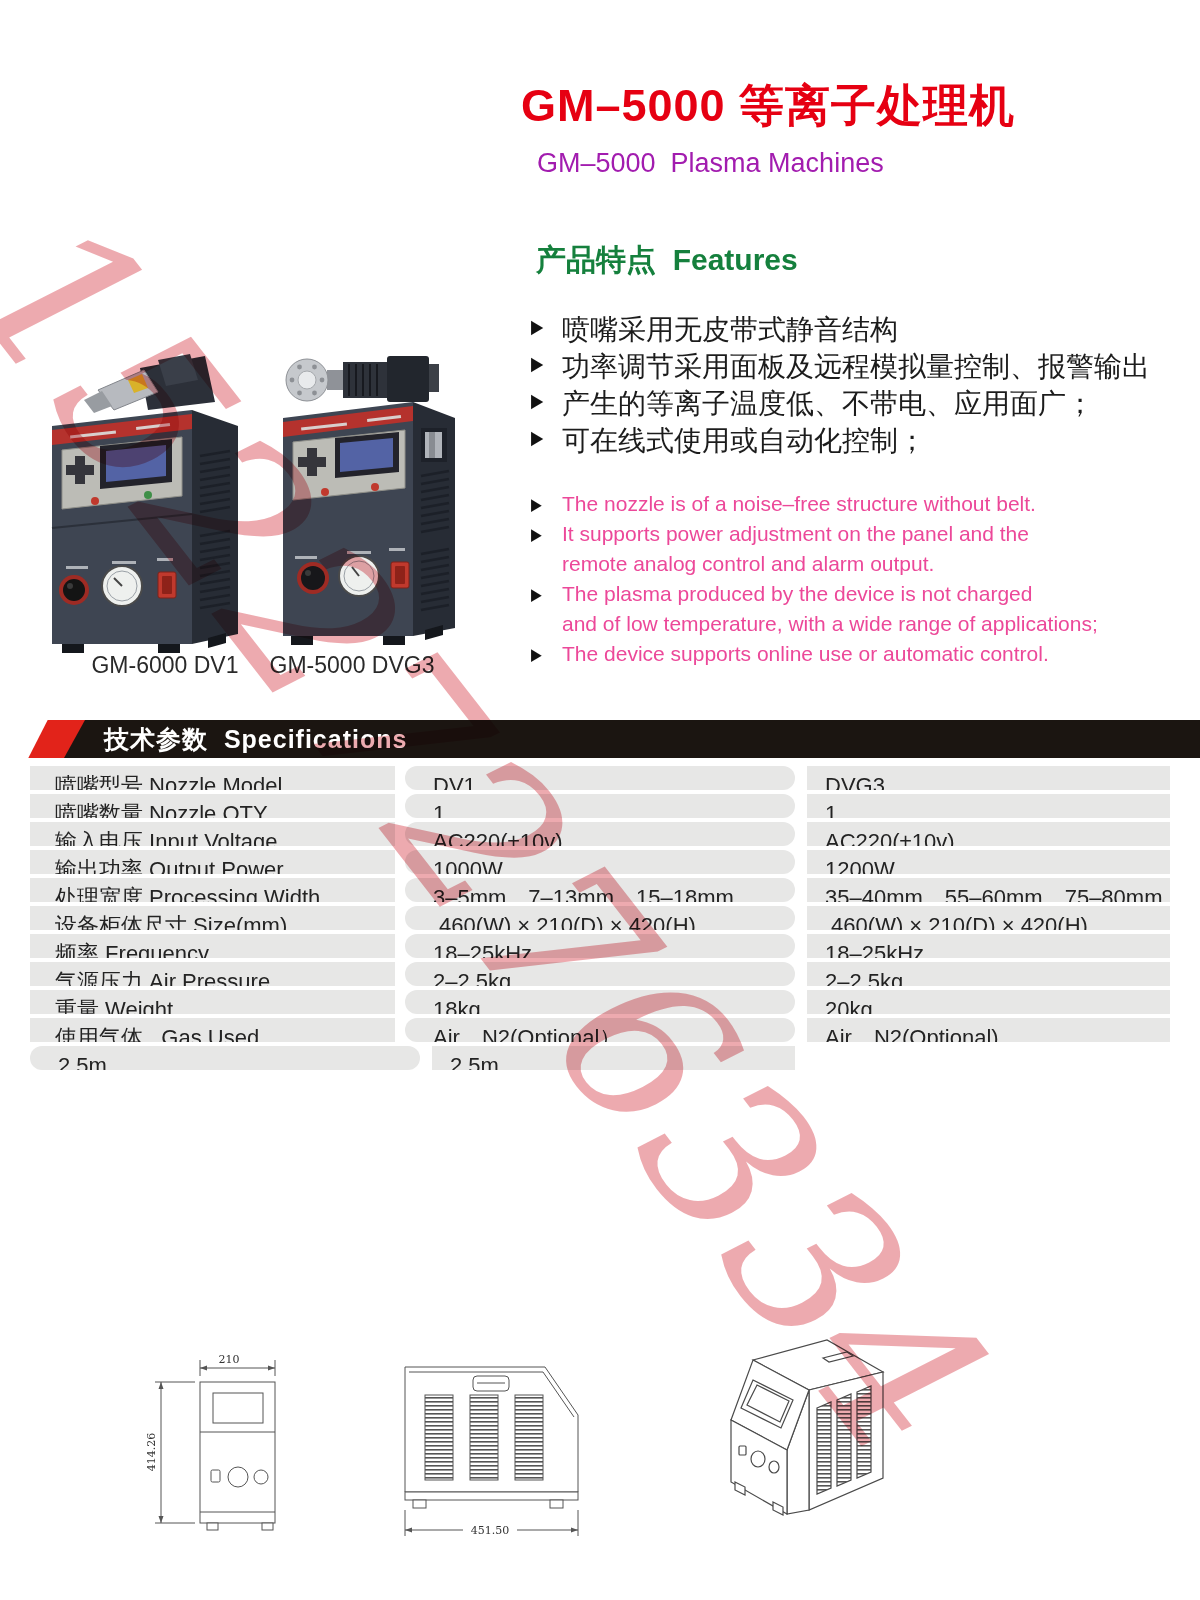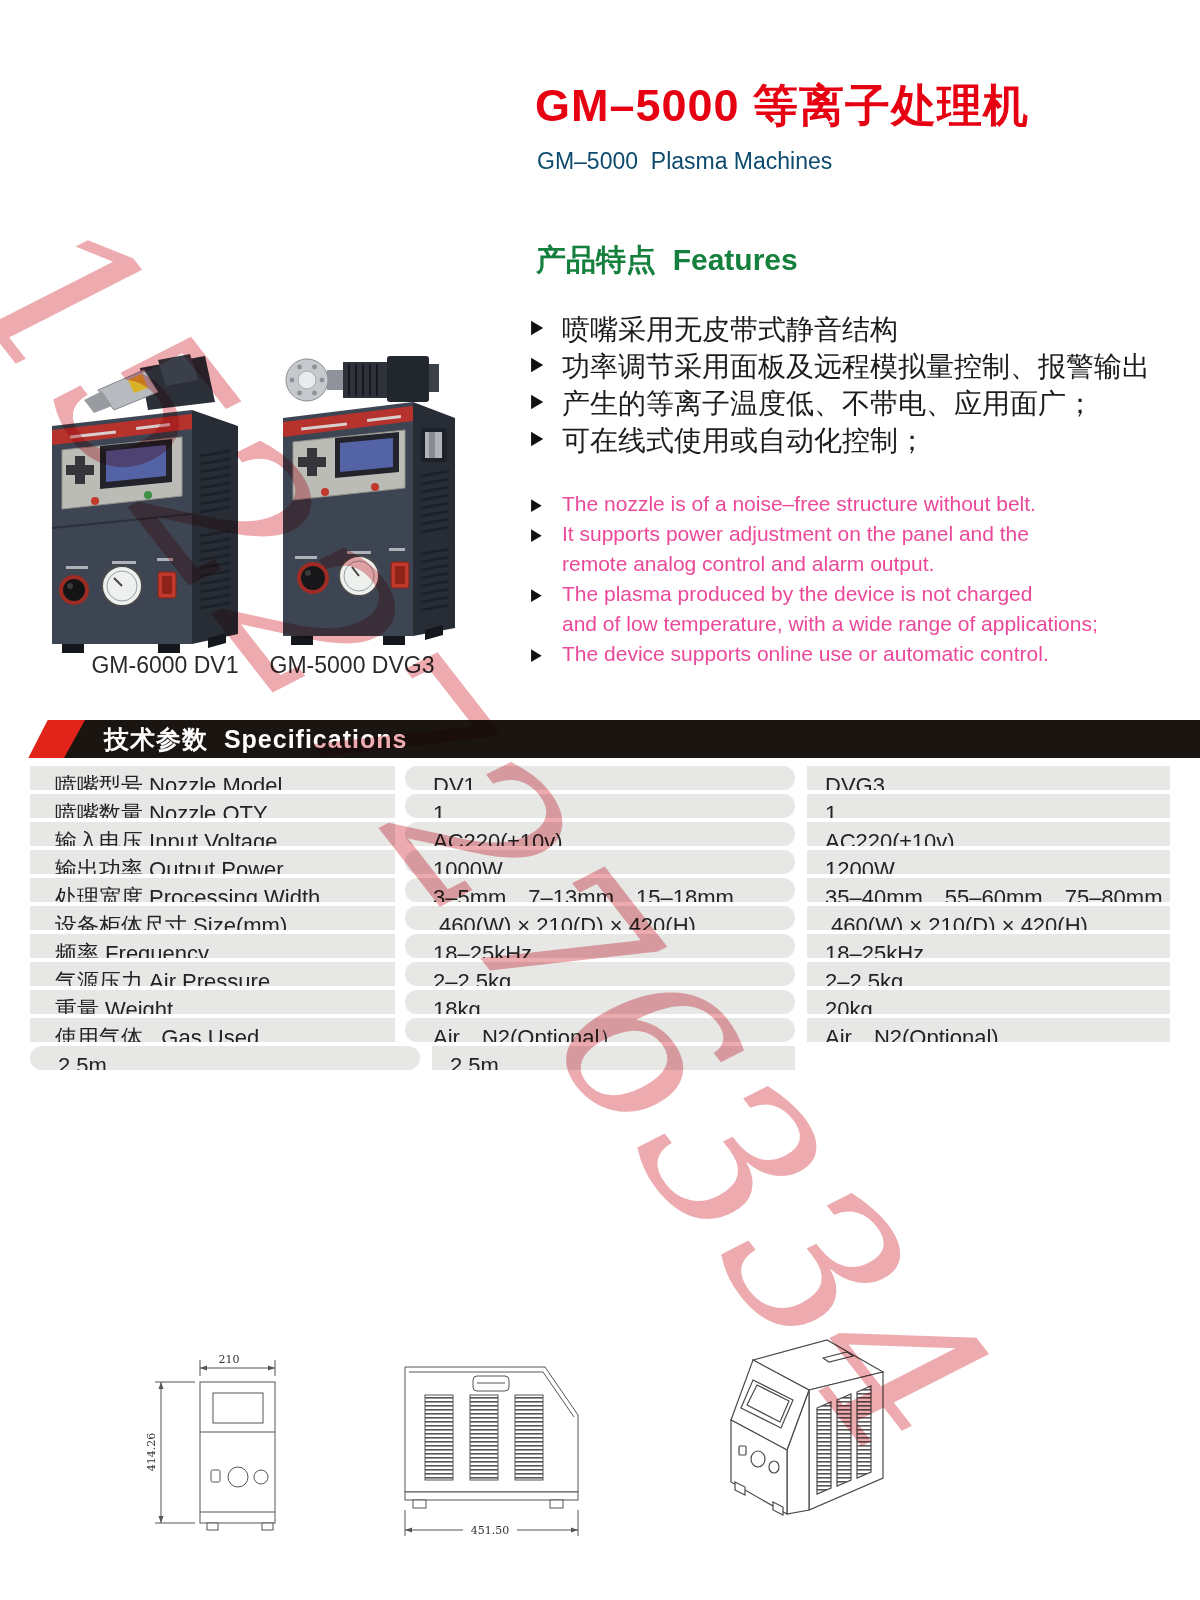--- a/index.html
+++ b/index.html
@@ -1,22 +1,22 @@
 <!DOCTYPE html>
 <html><head>
 <meta charset="utf-8">
 <style>
   * { margin:0; padding:0; box-sizing:border-box; }
   html,body { background:#fff; }
   body { font-family:"Liberation Sans","DejaVu Sans",sans-serif; color:#222; }
   .page { position:relative; width:1200px; height:1600px; background:#fff; overflow:hidden; }
 
   
-  .title-zh { position:absolute; left:535px; top:76px; font-size:45px; font-weight:bold; color:#e60012; letter-spacing:1px; white-space:pre; }
-  .title-en { position:absolute; left:537px; top:148px; font-size:23px; color:#0c4a6e; white-space:pre; }
+  .title-zh { position:absolute; left:521px; top:76px; font-size:45px; font-weight:bold; color:#e60012; letter-spacing:1px; white-space:pre; }
+  .title-en { position:absolute; left:537px; top:148px; font-size:27px; color:#a21caf; white-space:pre; }
   .features-heading { position:absolute; left:536px; top:240px; font-size:30px; font-weight:bold; color:#15803d; white-space:pre; }
 
   
   .bullets { position:absolute; display:flex; flex-direction:column; }
   .bullets.zh { left:531px; top:311px; }
   .bullets.zh .bullet-line { height:37px; }
   .bullets.zh .btext { font-size:28px; font-weight:500; color:#1c1c1c; }
   .bullets.en { left:531px; top:492px; }
   .bullets.en .bullet-line { height:30px; }
   .bullets.en .btext { font-size:21px; color:#ec4899; }

